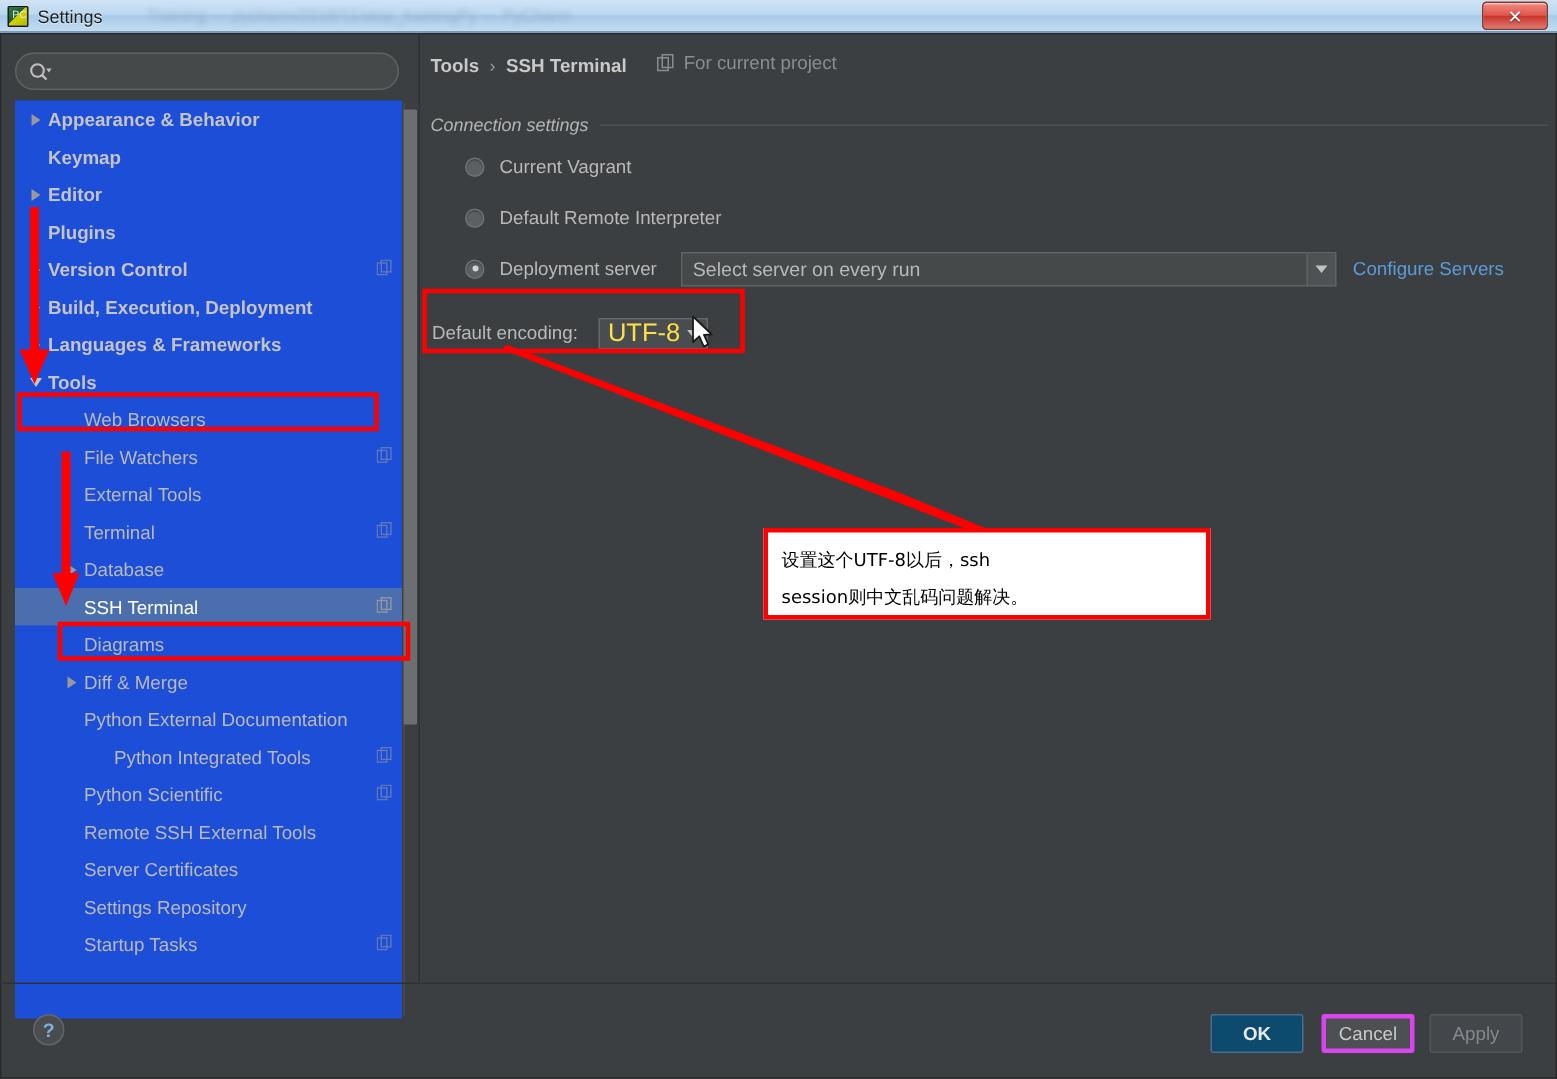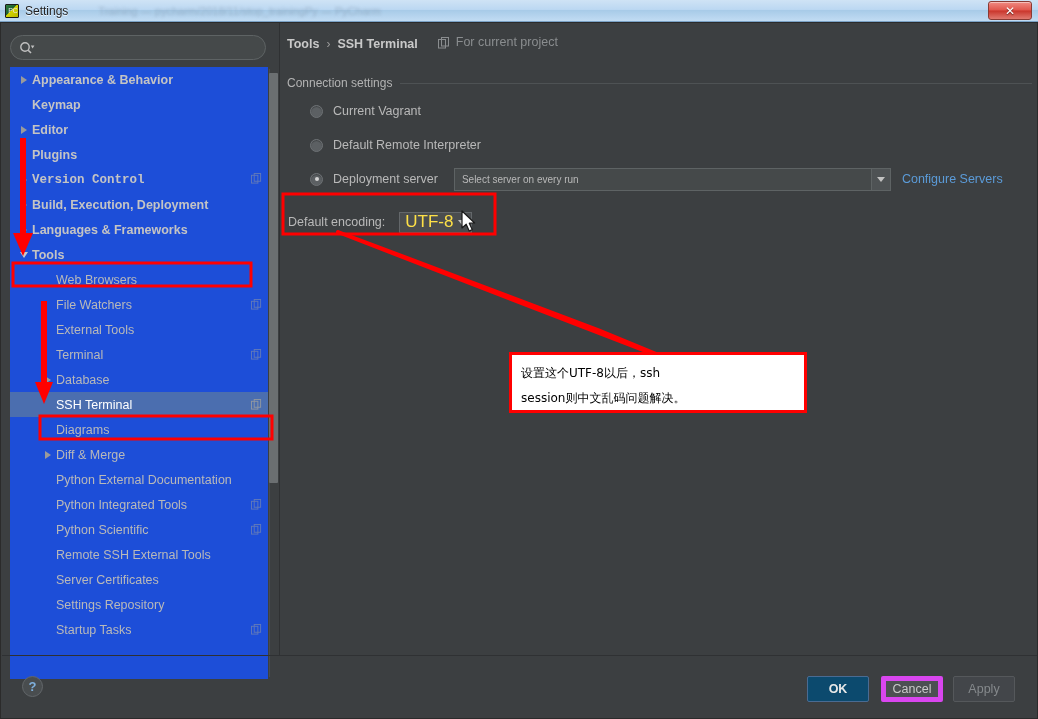--- a/index.html
+++ b/index.html
@@ -157,21 +157,21 @@
   .breadcrumb { display: flex; align-items: center; height: 22px; }
   .bc-item { font-size: 12.5px; font-weight: bold; color: #c9c9c9; }
   .bc-sep { font-size: 12px; color: #9a9a9a; margin: 0 7px; }
   .bc-proj { display: flex; align-items: flex-start; margin-left: 20px; }
   .bc-proj-label { font-size: 12.5px; color: #8a8d8f; margin-left: 6px; }
 
   .group-head {
     display: flex; align-items: center;
     margin-top: 20px; height: 16px;
   }
-  .group-title { font-size: 12px; color: #b3b3b3; white-space: nowrap; }
+  .group-title { font-size: 12px; color: #b3b3b3; white-space: nowrap; font-style: italic; }
   .group-line { flex: 1; height: 1px; background: #4e5254; margin-left: 8px; }
 
   .radio-row { display: flex; align-items: center; height: 28px; margin-top: 6px; }
   .radio {
     width: 13px; height: 13px; border-radius: 50%;
     background: #5c6063;
     border: 1px solid #6d7174;
     margin-left: 23px; margin-right: 10px;
     flex: none; position: relative;
     box-shadow: inset 0 1px 1px rgba(0,0,0,.3);
@@ -184,21 +184,21 @@
   .radio-label { font-size: 12.5px; color: #b9b9b9; white-space: nowrap; }
 
   .combo {
     margin-left: 16px;
     width: 437px; height: 23px;
     background: #45494a;
     border: 1px solid #5e6364;
     display: flex; align-items: center;
     position: relative;
   }
-  .combo-text { font-size: 10px; color: #b9b9b9; padding-left: 7px; flex: 1; white-space: nowrap; }
+  .combo-text { font-size: 13px; color: #b9b9b9; padding-left: 7px; flex: 1; white-space: nowrap; }
   .combo-btn {
     width: 19px; height: 21px;
     background: #4e5254;
     border-left: 1px solid #5e6364;
     display: flex; align-items: center; justify-content: center;
     flex: none;
   }
   .combo-btn i {
     display: block; width: 0; height: 0;
     border-width: 5px 4px 0 4px; border-style: solid;
@@ -244,21 +244,21 @@
     cursor: pointer;
     font-family: "Liberation Sans", sans-serif;
   }
   .btn-ok {
     left: 806px; width: 62px;
     background: #0c4a6e; border: 1px solid #4a6b92; color: #e8e8e8;
     font-weight: bold;
   }
   .btn-cancel {
     left: 880px; width: 62px;
-    background: #4c5052; border: 5px solid #d946ef; color: #c9c9c9;
+    background: #4c5052; border: 3px solid #d946ef; color: #c9c9c9;
   }
   .btn-apply {
     left: 952px; width: 62px;
     background: #43464a; border: 1px solid #55585b; color: #85898c;
   }
 
   
   .anno { position: absolute; pointer-events: none; }
 
   .callout {
@@ -314,21 +314,21 @@
           <div class="tree-row top" style="padding-left: 6px;">
             <span class="arrow right">
               <i></i>
             </span>
             <span class="tree-label">Editor</span>
           </div>
           <div class="tree-row top" style="padding-left: 6px;">
             <span class="arrow"></span>
             <span class="tree-label">Plugins</span>
           </div>
-          <div class="tree-row top" style="padding-left: 6px; font-family: Liberation Mono, monospace;">
+          <div class="tree-row top" style="padding-left: 6px;">
             <span class="arrow right">
               <i></i>
             </span>
             <span class="tree-label">Version Control</span>
             <span class="copy-ico"><svg width="11" height="11" viewBox="0 0 12 12">
                 <rect x="0.5" y="2.5" width="7" height="8.5" fill="none" stroke="#9a9d9f" stroke-width="1"></rect>
                 <rect x="3.5" y="0.5" width="7" height="8.5" fill="none" stroke="#9a9d9f" stroke-width="1"></rect>
               </svg></span>
           </div>
           <div class="tree-row top" style="padding-left: 6px;">
@@ -394,21 +394,21 @@
           <div class="tree-row" style="padding-left: 30px;">
             <span class="arrow right">
               <i></i>
             </span>
             <span class="tree-label">Diff &amp; Merge</span>
           </div>
           <div class="tree-row" style="padding-left: 30px;">
             <span class="arrow"></span>
             <span class="tree-label">Python External Documentation</span>
           </div>
-          <div class="tree-row" style="padding-left: 30px;">
+          <div class="tree-row" style="padding-left: 30px; gap: 20px;">
             <span class="arrow"></span>
             <span class="tree-label">Python Integrated Tools</span>
             <span class="copy-ico"><svg width="11" height="11" viewBox="0 0 12 12">
                 <rect x="0.5" y="2.5" width="7" height="8.5" fill="none" stroke="#9a9d9f" stroke-width="1"></rect>
                 <rect x="3.5" y="0.5" width="7" height="8.5" fill="none" stroke="#9a9d9f" stroke-width="1"></rect>
               </svg></span>
           </div>
           <div class="tree-row" style="padding-left: 30px;">
             <span class="arrow"></span>
             <span class="tree-label">Python Scientific</span>

